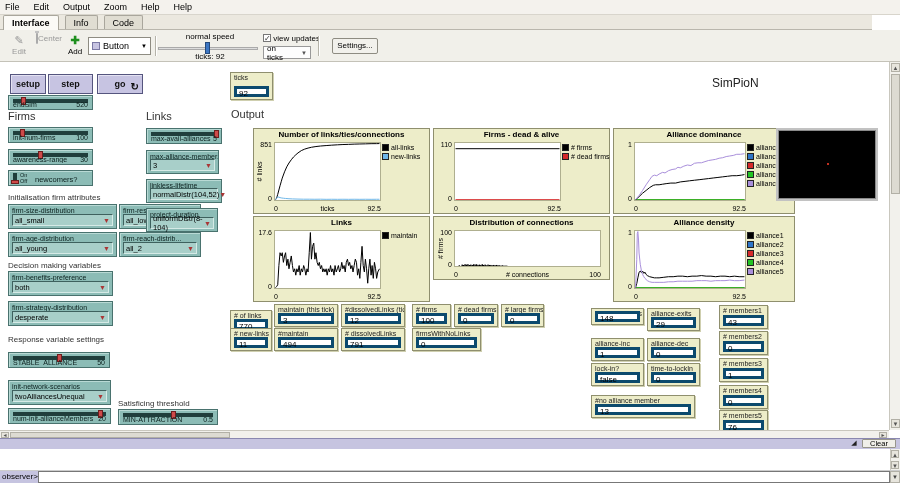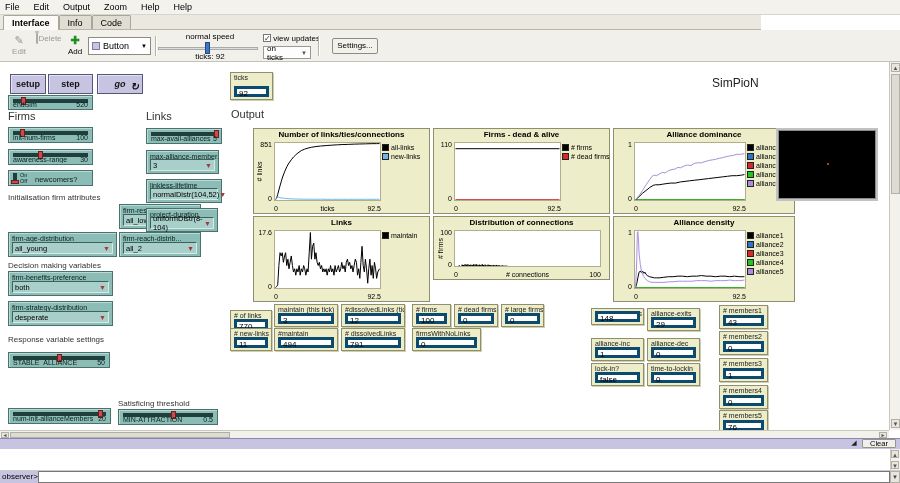--- a/index.html
+++ b/index.html
@@ -1,21 +1,21 @@
 <!DOCTYPE html>
 <html><head>
 <meta charset="utf-8">
 <style>
   * { margin:0; padding:0; box-sizing:border-box; }
   body { width:900px; height:483px; font-family:"Liberation Sans", sans-serif; background:#fff; position:relative; overflow:hidden; font-size:9px; color:#000; }
   .abs { position:absolute; }
   
   #menubar { left:0; top:0; width:900px; height:15px; background:#F4F2ED; border-bottom:1px solid #D8D5CC; display:flex; align-items:center; gap:14px; padding-left:5px; }
   .menu-item { font-size:9px; cursor:default; }
-  #tabbar { left:0; top:15px; width:761px; height:15px; background:#EBE8DF; border-bottom:1px solid #B9B6AC; display:flex; align-items:flex-end; padding-left:3px; gap:0; }
+  #tabbar { left:0; top:15px; width:872px; height:15px; background:#EBE8DF; border-bottom:1px solid #B9B6AC; display:flex; align-items:flex-end; padding-left:3px; gap:6px; }
   .tab { height:14px; padding:2px 8px 0; font-size:9px; border:1px solid #A9A69C; border-bottom:none; background:#E0DDD2; border-radius:2px 2px 0 0; }
   .tab.active { background:#FBFAF6; height:15px; margin-bottom:-1px; font-weight:bold; }
   #toolbar { left:0; top:30px; width:900px; height:32px; background:#F1F0EA; border-bottom:1px solid #C4C2B8; }
   .tbtn { position:absolute; width:26px; text-align:center; color:#999; font-size:8px; }
   .tbtn .ic { display:block; height:13px; font-size:11px; line-height:13px; }
   .trash { width:9px; height:9px; border:1px solid #AAA; background:#D9D9D9; border-radius:0 0 2px 2px; margin:2px auto 1px; position:relative; }
   .trash:before { content:''; position:absolute; top:-3px; left:-2px; right:-2px; height:2px; background:#C2C2C2; }
   .sep { position:absolute; top:6px; width:2px; height:20px; background:#B5B3A9; border-right:1px solid #fff; }
   #widget-dd { left:88px; top:7px; width:63px; height:18px; background:#fff; border:1px solid #8E8C82; display:flex; align-items:center; padding:0 3px; gap:3px; font-size:9px; }
   #widget-dd .sq { width:8px; height:8px; background:#C7C4E2; border:1px solid #7B79A5; }
@@ -93,21 +93,21 @@
   <div class="tab">Code</div>
 </div>
 
 <div id="toolbar" class="abs">
   <div class="tbtn" style="left:6px; top:4px;">
     <span class="ic">✎</span>
     <span>Edit</span>
   </div>
   <div class="tbtn" style="left:36px; top:4px;">
     <span><span class="trash"></span></span>
-    <span>Delete</span>
+    <span>Center</span>
   </div>
   <div class="tbtn" style="left:62px; top:4px; color:#000;">
     <span class="ic" style="color:#1E8F1E; font-weight:bold;">✚</span>
     <span>Add</span>
   </div>
   <div id="widget-dd" class="abs">
     <span class="sq"></span>
     <span>Button</span>
     <span style="margin-left:auto; font-size:6px;">▼</span>
   </div>
@@ -125,21 +125,21 @@
     <span style="font-size:6px; color:#555;">▼</span>
   </div>
   <div class="sep" style="left:318px;"></div>
   <div id="settings-btn" class="abs">Settings...</div>
 </div>
 
 <div id="main" class="abs">
 
   <div class="nl-btn" style="left:10px; top:12px; width:36px; height:20px; line-height:18px;">setup</div>
   <div class="nl-btn" style="left:48px; top:12px; width:45px; height:20px; line-height:18px;">step</div>
-  <div class="nl-btn" style="left:97px; top:12px; width:46px; height:20px; line-height:18px;font-style:italic;">
+  <div class="nl-btn" style="left:97px; top:12px; width:46px; height:20px; line-height:18px;">
     <span>go</span>
     <span style="position:absolute; right:3px; top:3px; font-size:10px;">↻</span>
   </div>
 
   <div class="nl-slider" style="left:8px; top:33px; width:85px; height:15px;">
     <div class="sl-groove"></div>
     <div class="sl-handle" style="left:14%;"></div>
     <div class="sl-row">
         <span>endSim</span>
         <span>520</span>
@@ -171,20 +171,27 @@
     <div class="sw-handle" style="top:9px;"></div>
     <div class="sw-onoff">
       <div>On</div>
         <div>Off</div>
     </div>
     <div class="sw-name">newcomers?</div>
   </div>
 
   <div class="lbl" style="left:8px; top:131px; font-size:8px;">Initialisation firm attributes</div>
 
+  <div class="nl-chooser" style="left:8px; top:142px; width:109px; height:25px;">
+    <div class="ch-label">firm-size-distribution</div>
+    <div class="ch-box">
+        <span>all_small</span>
+        <span class="ch-arrow">▼</span>
+      </div>
+  </div>
   <div class="nl-chooser" style="left:119px; top:142px; width:82px; height:25px;">
     <div class="ch-label">firm-resource-dist...</div>
     <div class="ch-box">
         <span>all_low</span>
         <span class="ch-arrow">▼</span>
       </div>
   </div>
   <div class="nl-chooser" style="left:8px; top:170px; width:109px; height:25px;">
     <div class="ch-label">firm-age-distribution</div>
     <div class="ch-box">
@@ -221,20 +228,27 @@
 
   <div class="nl-slider" style="left:8px; top:290px; width:102px; height:16px;">
     <div class="sl-groove"></div>
     <div class="sl-handle" style="left:48%;"></div>
     <div class="sl-row">
         <span>STABLE_ALLIANCE</span>
         <span>50</span>
       </div>
   </div>
 
+  <div class="nl-chooser" style="left:8px; top:318px; width:103px; height:25px;">
+    <div class="ch-label">init-network-scenarios</div>
+    <div class="ch-box">
+        <span>twoAlliancesUnequal</span>
+        <span class="ch-arrow">▼</span>
+      </div>
+  </div>
 
   <div class="nl-slider" style="left:8px; top:346px; width:103px; height:16px;">
     <div class="sl-groove"></div>
     <div class="sl-handle" style="left:88%;"></div>
     <div class="sl-row">
         <span>num-init-allianceMembers</span>
         <span>20</span>
       </div>
   </div>
 
@@ -541,20 +555,24 @@
       <div class="m-value">0</div>
     </div>
   <div class="nl-monitor" style="left:591px; top:301px; width:53px; height:23px;">
       <div class="m-label">lock-in?</div>
       <div class="m-value">false</div>
     </div>
   <div class="nl-monitor" style="left:647px; top:301px; width:53px; height:23px;">
       <div class="m-label">time-to-lockIn</div>
       <div class="m-value">0</div>
     </div>
+  <div class="nl-monitor" style="left:591px; top:333px; width:104px; height:23px;">
+      <div class="m-label">#no alliance member</div>
+      <div class="m-value">13</div>
+    </div>
   <div class="nl-monitor" style="left:719px; top:243px; width:49px; height:24px;">
       <div class="m-label"># members1</div>
       <div class="m-value">43</div>
     </div>
   <div class="nl-monitor" style="left:719px; top:269px; width:49px; height:24px;">
       <div class="m-label"># members2</div>
       <div class="m-value">0</div>
     </div>
   <div class="nl-monitor" style="left:719px; top:296px; width:49px; height:24px;">
       <div class="m-label"># members3</div>

